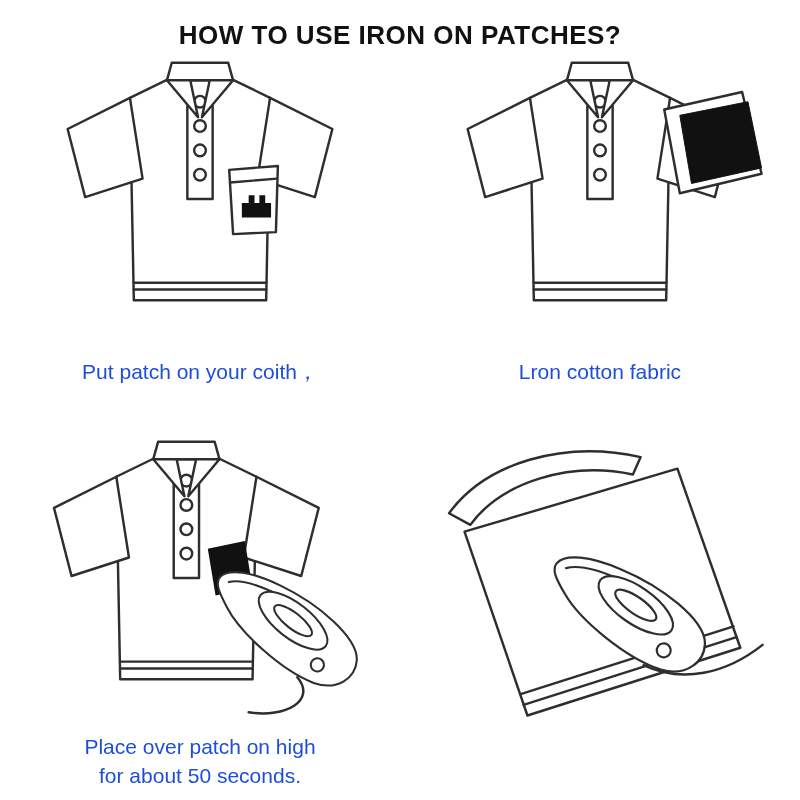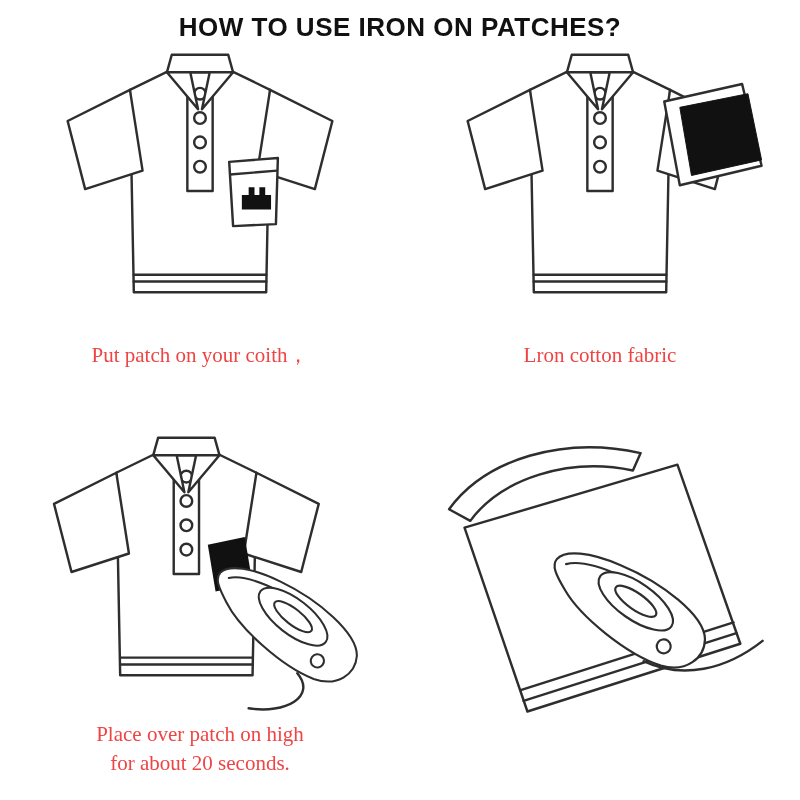--- a/index.html
+++ b/index.html
@@ -17,21 +17,21 @@
     display: flex;
     flex-direction: column;
     box-sizing: border-box;
   }
   .title {
     text-align: center;
     font-size: 26px;
     font-weight: 700;
     color: #111111;
     letter-spacing: 0.5px;
-    margin: 12px 0 0 0;
+    margin: 20px 0 0 0;
     flex: 0 0 auto;
   }
   .grid {
     flex: 1 1 auto;
     display: grid;
     grid-template-columns: 1fr 1fr;
     grid-template-rows: 1fr 1fr;
   }
   .step {
     display: flex;
@@ -44,23 +44,22 @@
   .illus {
     width: 372px;
     height: 292px;
     flex: 0 0 auto;
   }
   .step4 .illus { height: 300px; }
   .caption {
     text-align: center;
     font-size: 21px;
     line-height: 1.4;
-    color: #ef4444;
-    margin-top: 2px;
-    font-family: Liberation Serif, serif;
+    color: #1d4ed8;
+    margin-top: 10px;
   }
   .caption span { display: block; }
   svg { display: block; }
 </style>
 </head>
 <body>
 
 <svg width="0" height="0" style="position:absolute" aria-hidden="true">
   <defs>
     <g id="polo" stroke="#2e2e2e" stroke-width="2.5" fill="#ffffff" stroke-linejoin="round" stroke-linecap="round">
@@ -132,21 +131,21 @@
       <svg class="illus" viewBox="0 0 340 300">
         <g transform="translate(-14,4)">
           <use href="#polo"></use>
           <path d="M192 118 L230 110 L238 158 L200 166 Z" fill="#111111"></path>
         </g>
         <use href="#iron" transform="translate(219,112) rotate(38) scale(0.85)"></use>
         <path d="M270 254 C290 278 258 296 220 290" fill="none" stroke="#2e2e2e" stroke-width="2.5" stroke-linecap="round"></path>
       </svg>
       <div class="caption">
         <span>Place over patch on high</span>
-        <span>for about 20 seconds.</span>
+        <span>for about 50 seconds.</span>
       </div>
     </div>
 
     <div class="step step4">
       <svg class="illus" viewBox="0 0 340 310">
         <g stroke="#2e2e2e" stroke-width="2.5" fill="#ffffff" stroke-linejoin="round" stroke-linecap="round">
           <path d="M14 86 C52 34 132 10 212 28 L204 46 C138 32 68 54 36 98 Z"></path>
           <path d="M30 105 L250 40 L315 225 L95 295 Z"></path>
           <line x1="311" y1="214" x2="91" y2="284"></line>
           <line x1="308" y1="203" x2="88" y2="273"></line>

